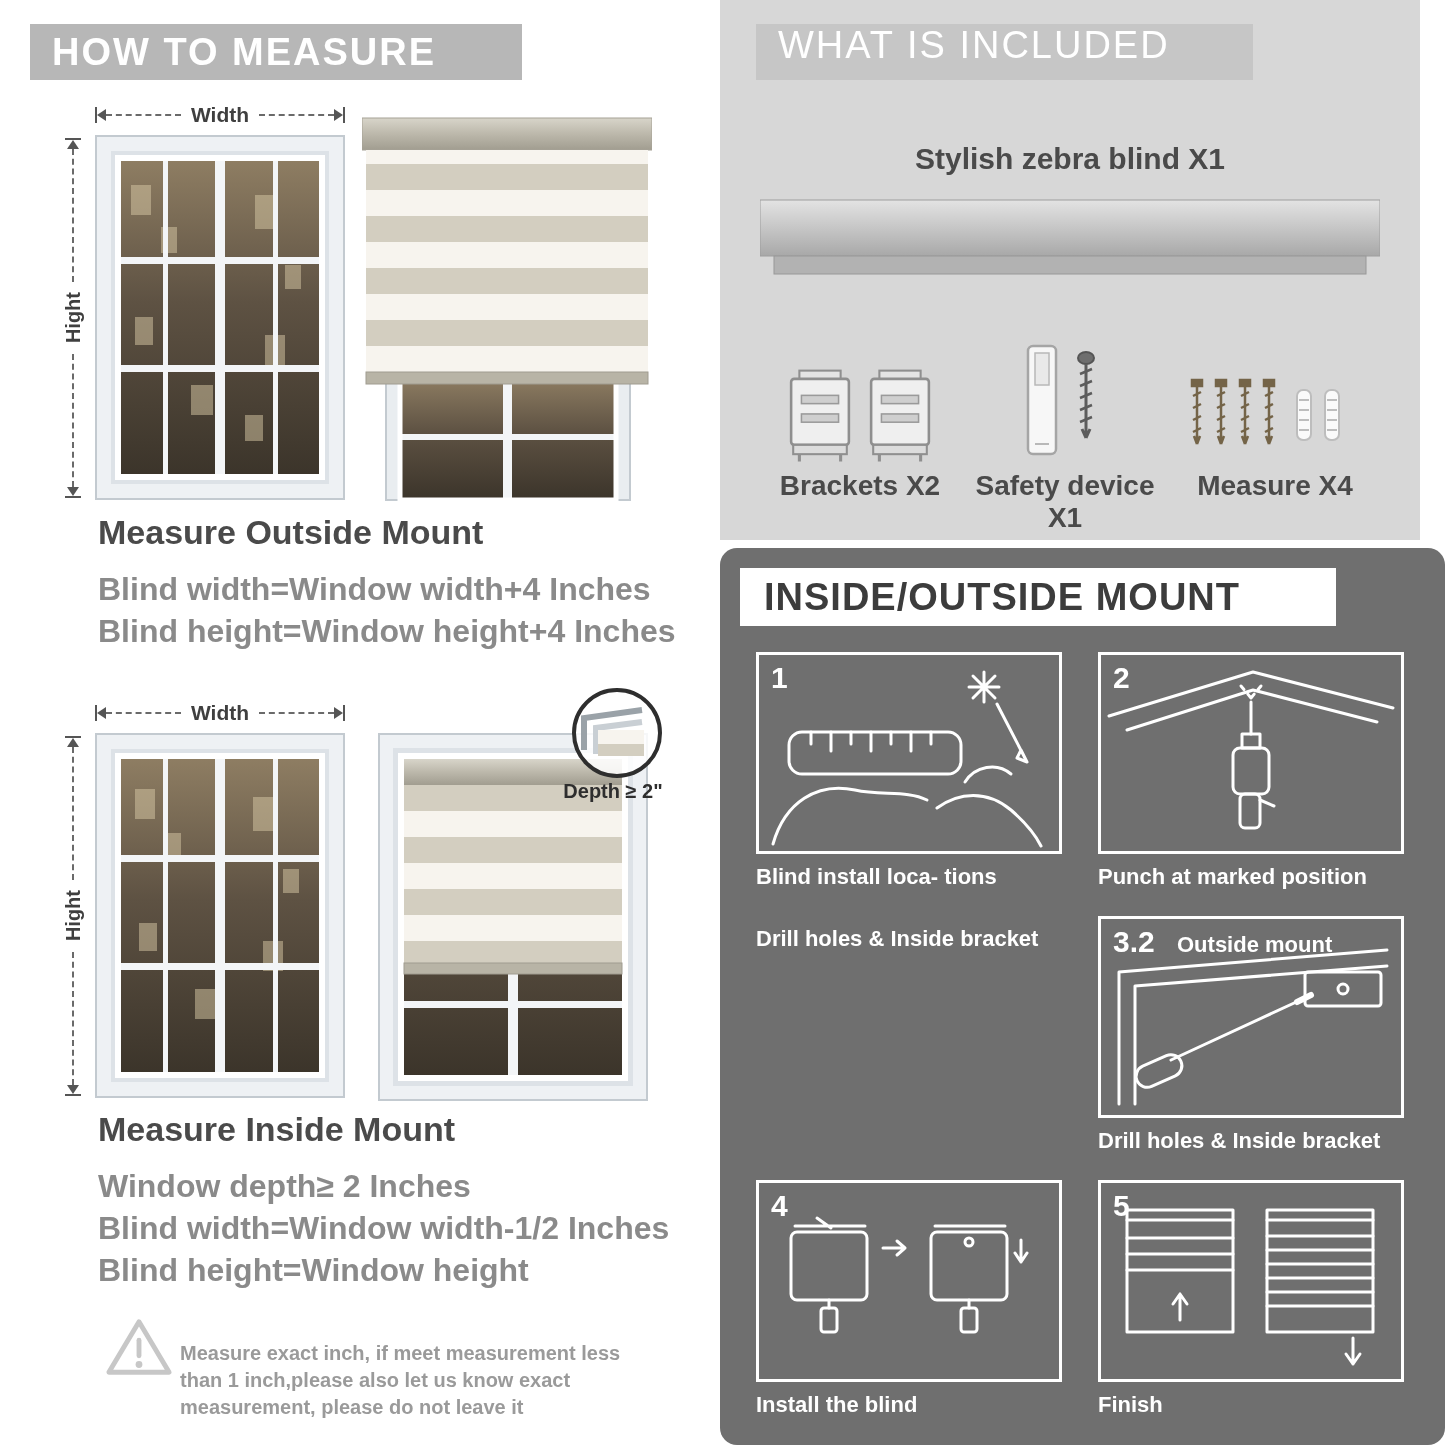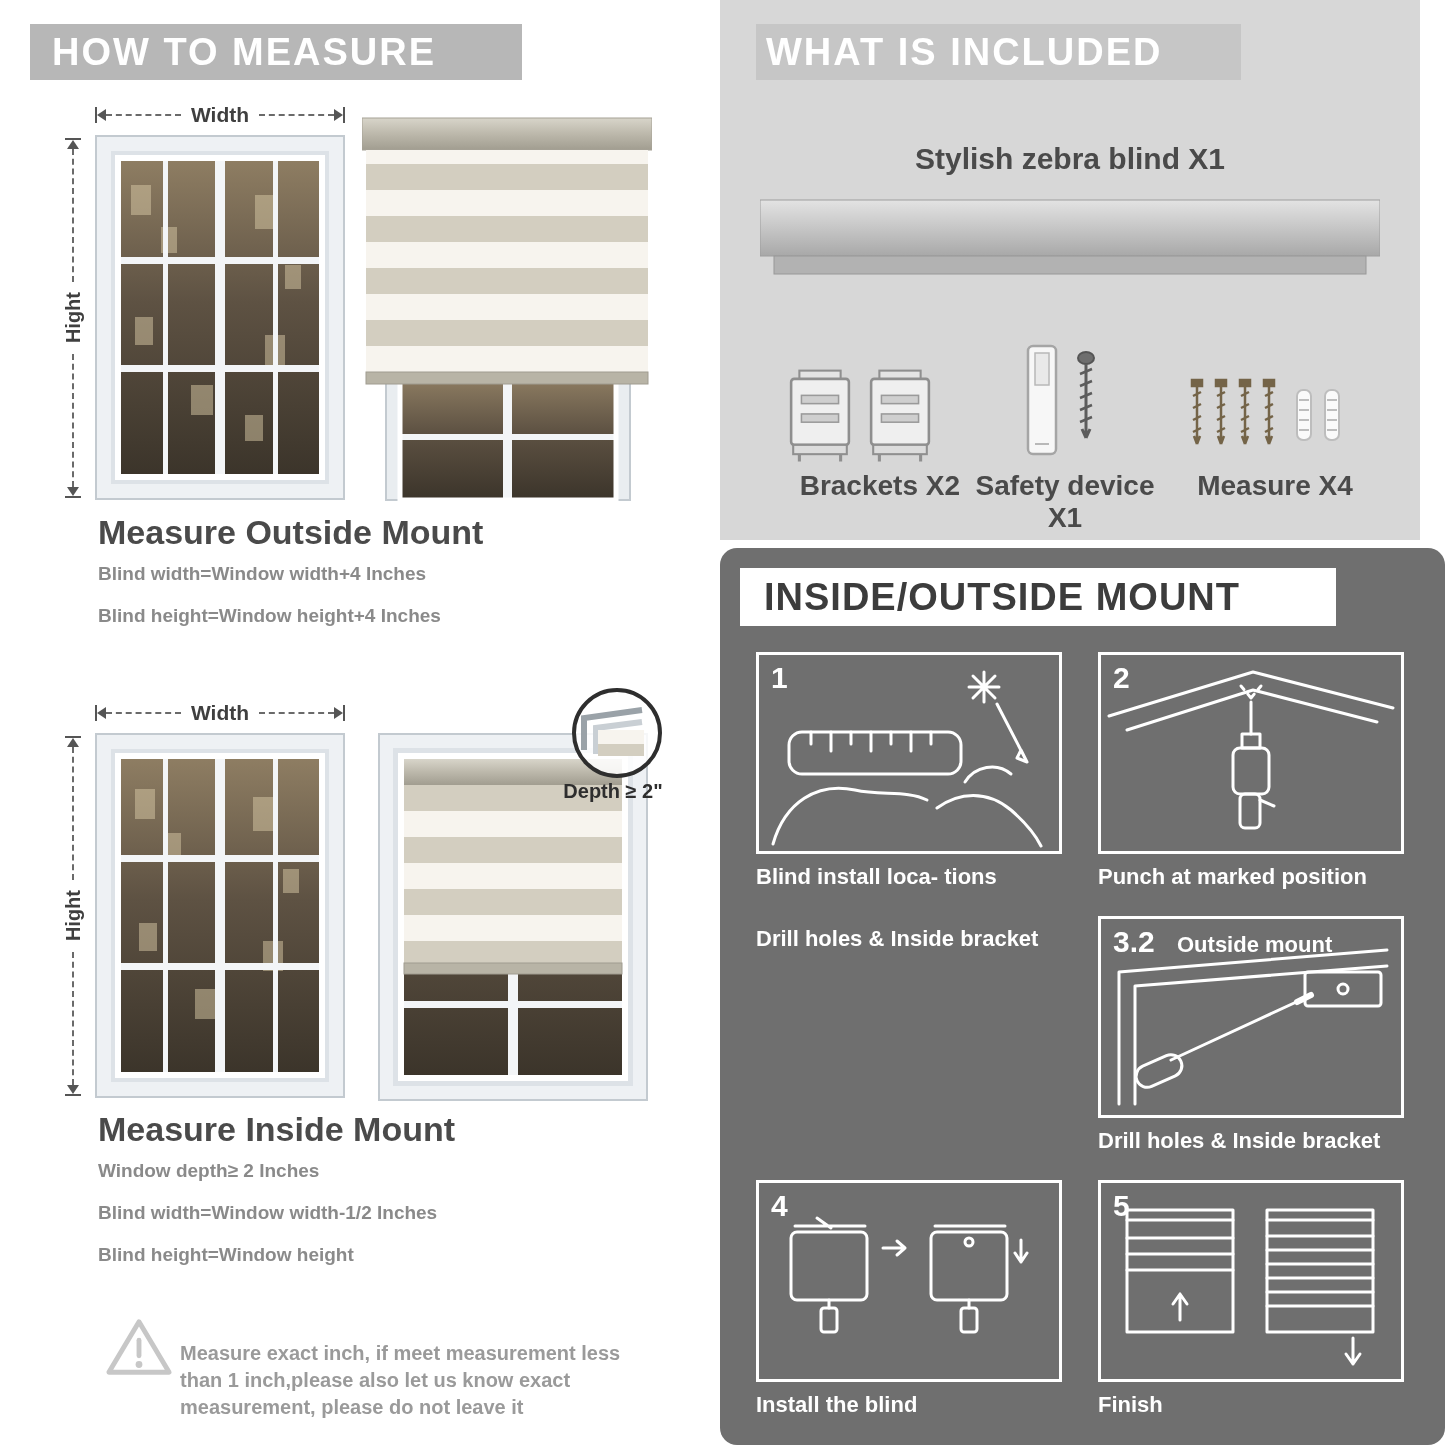--- a/index.html
+++ b/index.html
@@ -4,21 +4,21 @@
 <style>
   html,body{margin:0;padding:0;}
   body{width:1445px;height:1445px;background:#fff;font-family:"Liberation Sans", sans-serif;}
   .page{position:relative;width:1445px;height:1445px;background:#fff;overflow:hidden;}
   .abs{position:absolute;}
 
   
   .banner-left{left:30px;top:24px;width:470px;height:56px;background:#b7b7b7;color:#fff;
     font-size:38px;font-weight:bold;letter-spacing:2px;display:flex;align-items:center;padding-left:22px;}
   .heading{font-size:34px;font-weight:bold;color:#4a4a4a;}
-  .subline{font-size:19px;font-weight:bold;color:#8a8a8a;}
+  .subline{font-size:32px;font-weight:bold;color:#8a8a8a;margin-top:8px;}
 
   
   .harrow{position:absolute;display:flex;align-items:center;height:18px;}
   .harrow .tick{width:2px;height:16px;background:#555;}
   .harrow .ah{width:0;height:0;border-top:6px solid transparent;border-bottom:6px solid transparent;}
   .harrow .ah.l{border-right:9px solid #555;}
   .harrow .ah.r{border-left:9px solid #555;}
   .harrow .dash{flex:1;height:0;border-top:2px dashed #6a6a6a;}
   .harrow .lbl{padding:0 10px;font-size:21px;font-weight:bold;color:#3f3f3f;white-space:nowrap;}
   .varrow{position:absolute;display:flex;flex-direction:column;align-items:center;width:18px;}
@@ -33,31 +33,31 @@
     border-radius:50%;background:rgba(255,255,255,.85);overflow:hidden;}
   .depth-label{position:absolute;left:548px;top:780px;width:130px;text-align:center;
     font-size:20px;font-weight:bold;color:#2e2e2e;}
 
   .warning-text{position:absolute;left:180px;top:1320px;width:450px;font-size:20px;line-height:27px;
     color:#9a9a9a;font-weight:bold;}
 
   
   .included-panel{left:720px;top:0;width:700px;height:540px;background:#d7d7d7;}
   .banner-included{position:absolute;left:36px;top:24px;width:475px;height:56px;background:#c6c6c6;color:#fff;
-    font-size:38px;font-weight:bold;letter-spacing:2px;display:flex;align-items:center;padding-left:10px;}
+    font-size:38px;font-weight:normal;letter-spacing:2px;display:flex;align-items:flex-start;padding-left:22px;}
   .product-label{position:absolute;left:0;top:142px;width:100%;text-align:center;
     font-size:30px;font-weight:bold;color:#4a4a4a;}
   .items-row{position:absolute;left:40px;top:318px;width:620px;display:flex;}
   .item-col{display:flex;align-items:flex-end;justify-content:center;height:146px;}
   .item-col.c1{width:200px;gap:14px;}
   .item-col.c2{width:210px;}
   .item-col.c3{width:210px;}
   .labels-row{position:absolute;left:40px;top:470px;width:620px;display:flex;}
   .item-label{font-size:28px;font-weight:bold;color:#4a4a4a;text-align:center;}
-  .item-label.c1{width:200px;text-align:right;}
+  .item-label.c1{width:200px;}
   .item-label.c2{width:210px;}
   .item-label.c3{width:210px;}
 
   
   .mount-panel{left:720px;top:548px;width:725px;height:897px;background:#6f6f6f;border-radius:17px;}
   .banner-mount{position:absolute;left:20px;top:20px;width:572px;height:58px;background:#fff;color:#3c3c3c;
     font-size:38px;font-weight:bold;letter-spacing:1px;display:flex;align-items:center;padding-left:24px;}
   .steps-grid{position:absolute;left:36px;top:104px;display:grid;grid-template-columns:306px 306px;
     column-gap:36px;row-gap:26px;}
   .step-box{position:relative;height:196px;border:3px solid #fff;}

